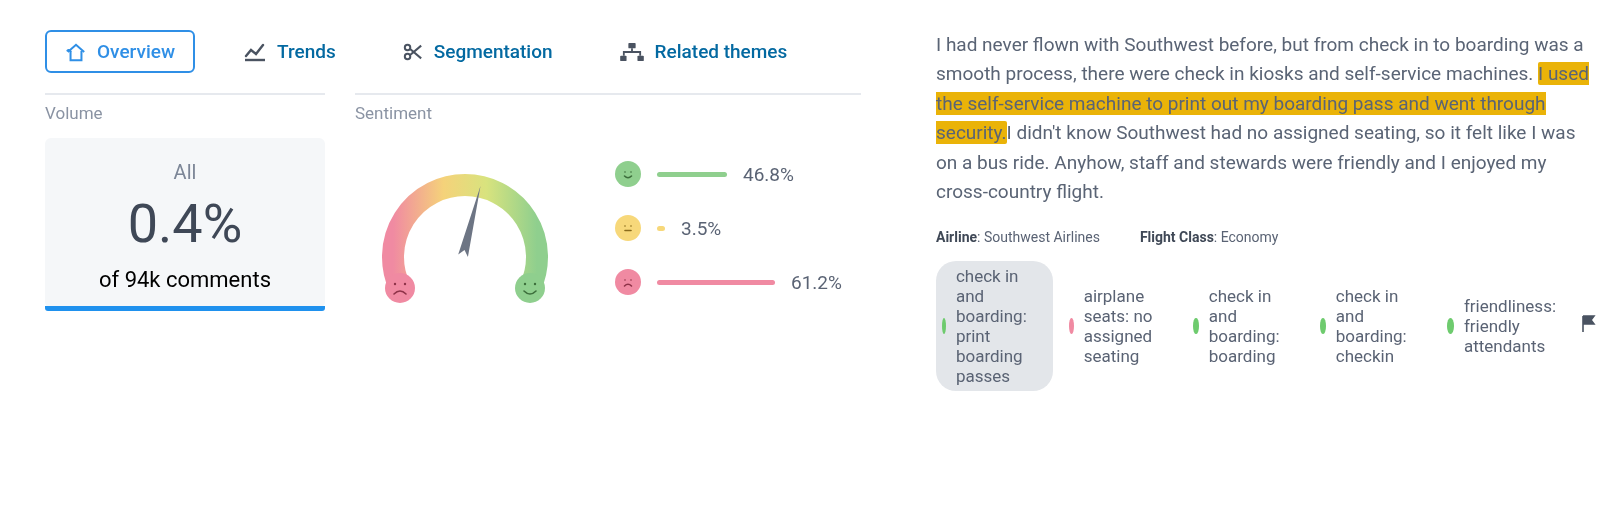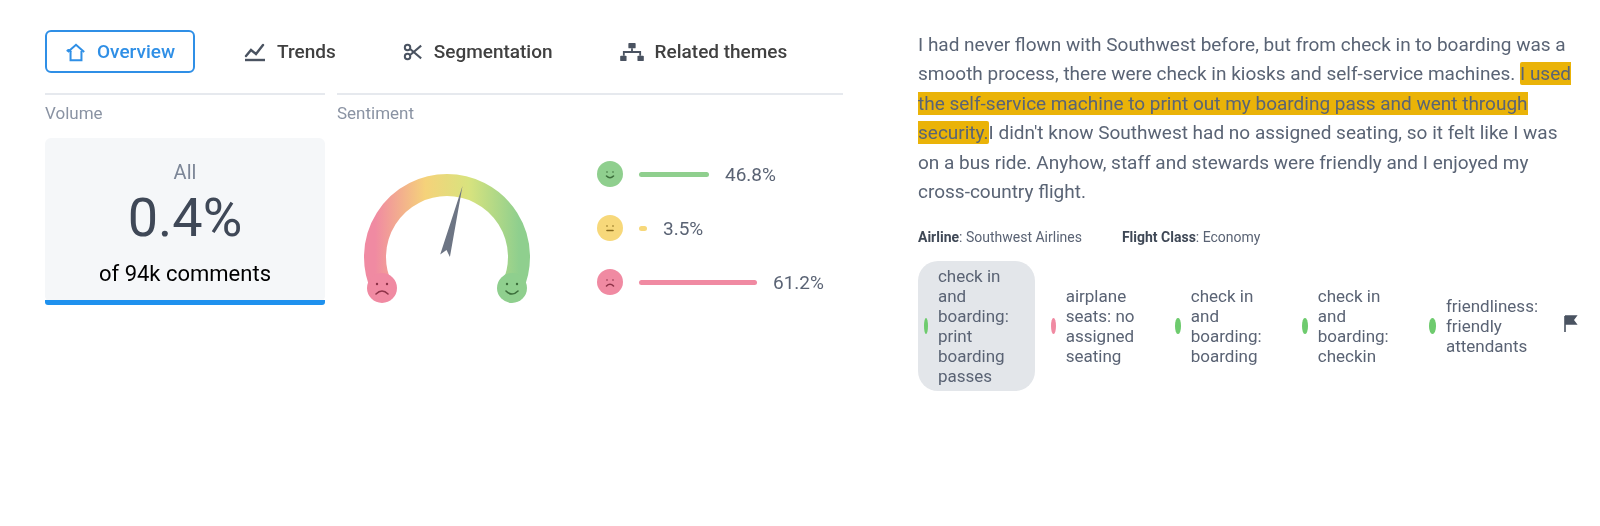--- a/index.html
+++ b/index.html
@@ -35,54 +35,54 @@
       gap: 30px;
       align-items: center;
       margin-bottom: 20px;
     }
     .tab {
       display: inline-flex;
       align-items: center;
       gap: 10px;
       font-size: 19px;
       font-weight: 500;
-      color: #404040;
+      color: #0369a1;
       padding: 8px 18px;
       border-radius: 6px;
       cursor: pointer;
     }
     .tab.active {
       color: #2f8fe6;
       border: 2px solid #2f8fe6;
     }
     .tab-icon { display: inline-flex; }
     .columns {
       display: flex;
-      gap: 12px;
+      gap: 30px;
     }
     .col-volume { width: 280px; }
     .col-sentiment { flex: 1; }
     .section-rule {
       height: 2px;
       background: #e6e9ee;
       margin-bottom: 8px;
     }
     .section-label {
       font-size: 17px;
       color: #8a93a3;
       margin-bottom: 15px;
     }
     .volume-card {
       background: #f5f7f9;
       border-radius: 6px;
       padding: 22px 18px 16px;
       text-align: center;
       position: relative;
     }
-    .volume-sub1 { font-size: 20px; color: #7c8697; margin-bottom: 4px; }
+    .volume-sub1 { font-size: 20px; color: #7c8697; margin-bottom: 10px; }
     .volume-big  { font-size: 54px; font-weight: 400; color: #3f4857; line-height: 1.1; margin-bottom: 14px;}
     .volume-sub2 { font-size: 22px; color: #000000; }
     .volume-underline {
       position: absolute; left: 0; right: 0; bottom: -3px;
       height: 5px; background: #1f91ee; border-radius: 0 0 3px 3px;
     }
     .sentiment-body {
       display: flex;
       align-items: center;
       gap: 40px;

